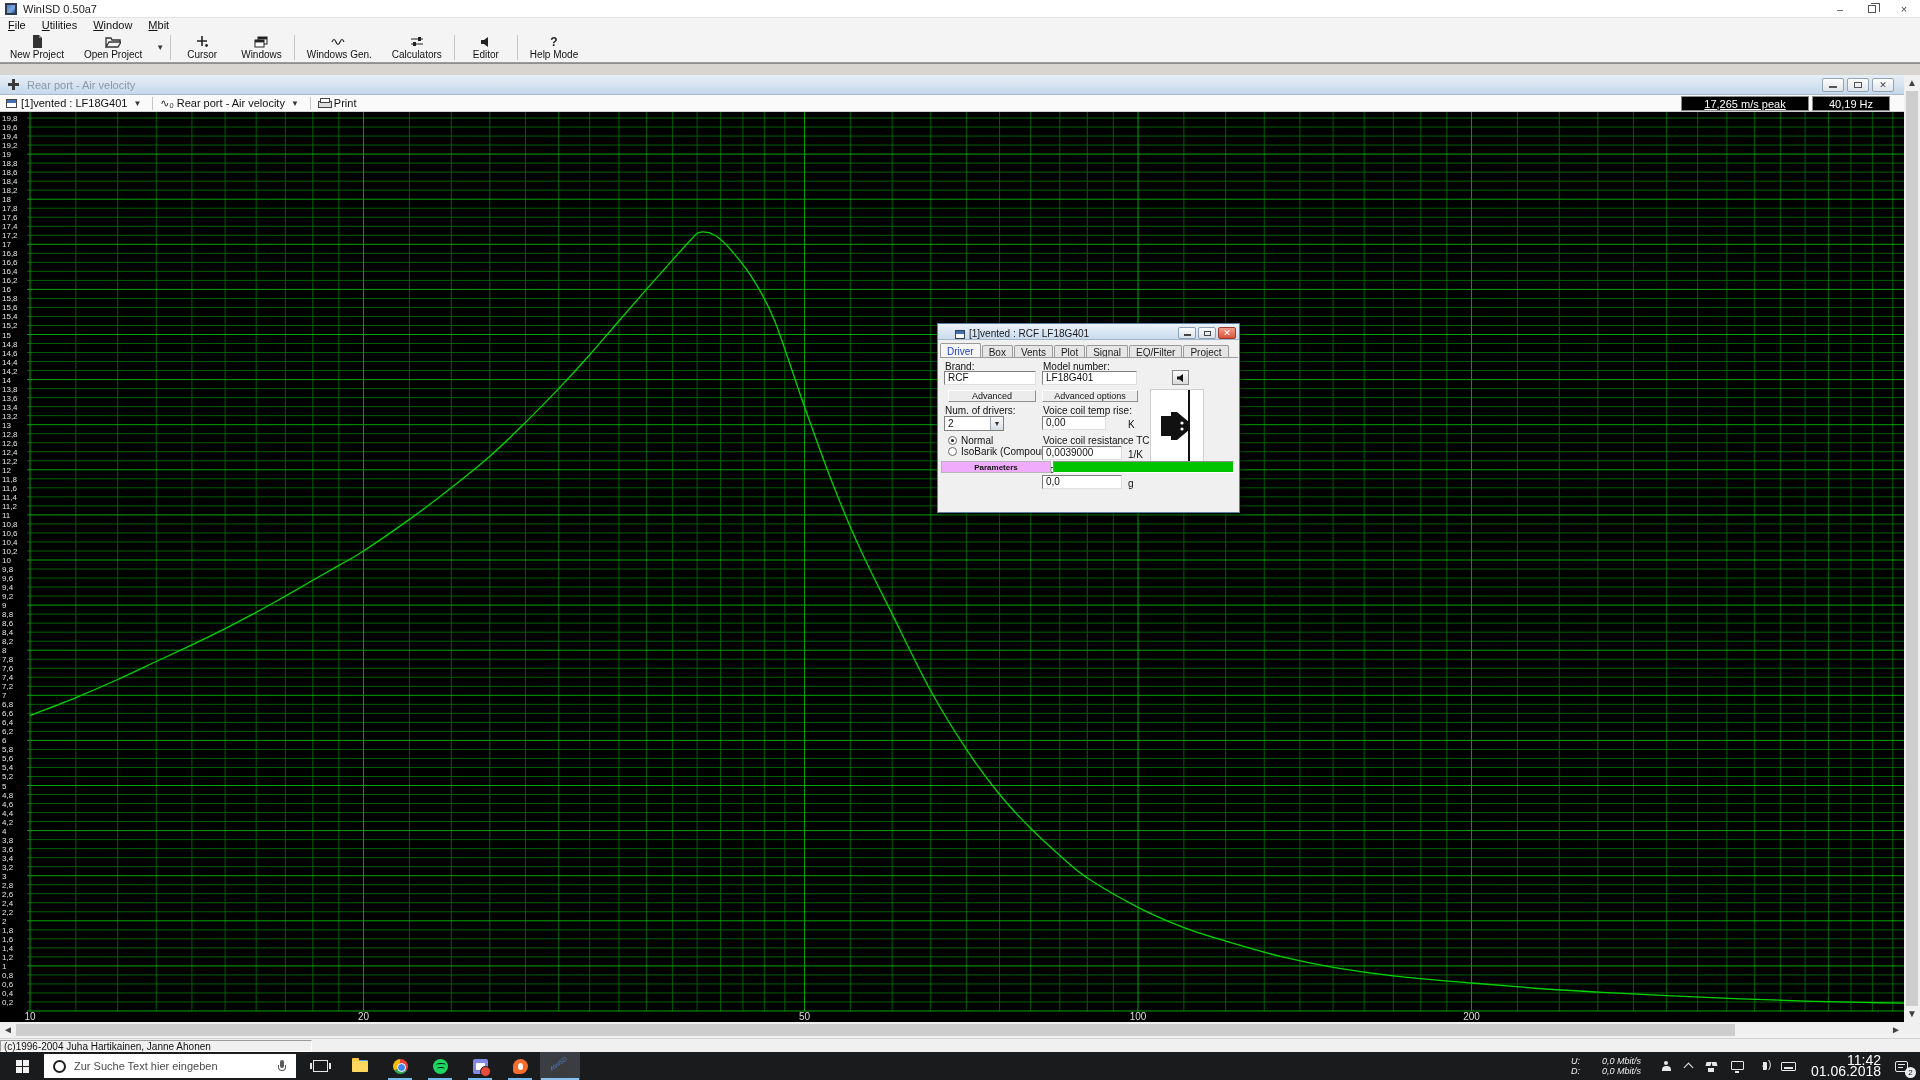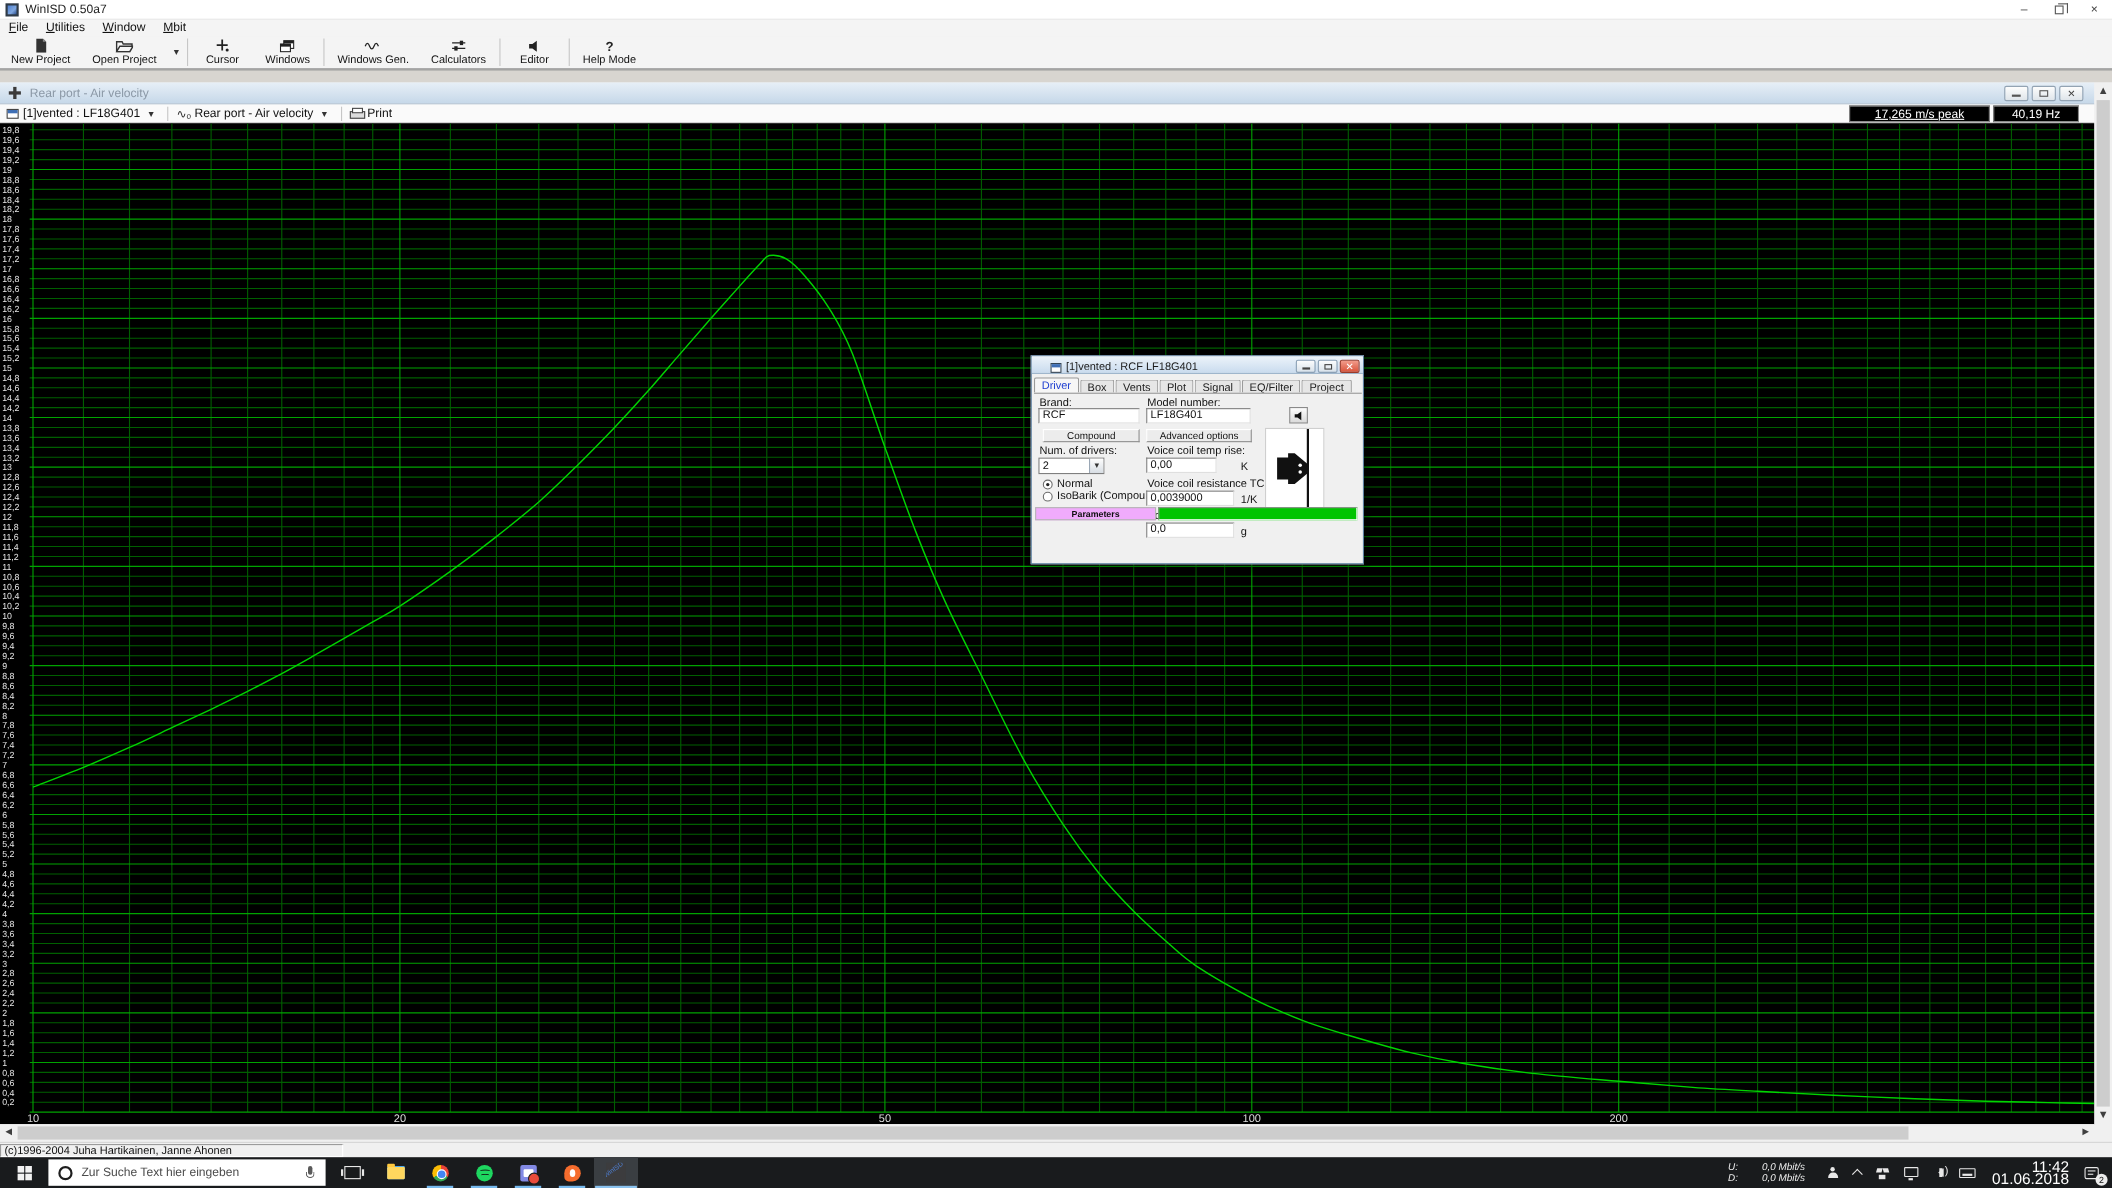--- a/index.html
+++ b/index.html
@@ -636,21 +636,21 @@
     <span class="dlabel" style="left:5px; top:3px;">Brand:</span>
     <div class="dfield" style="left:4px; top:13px; width:92px;">RCF</div>
     <span class="dlabel" style="left:103px; top:3px;">Model number:</span>
     <div class="dfield" style="left:102px; top:13px; width:95px;">LF18G401</div>
     <div class="spk-btn" style="left:232px; top:12px;">
       <svg width="10" height="10">
           <path d="M1 3.5 h2.5 l3.5 -2.5 v8 l-3.5 -2.5 h-2.5 z" fill="#111"></path>
         </svg>
     </div>
 
-    <div class="dheader" style="left:8px; top:32px; width:88px;">Compound</div>
+    <div class="dheader" style="left:8px; top:32px; width:88px;">Advanced</div>
     <div class="dheader" style="left:102px; top:32px; width:96px;">Advanced options</div>
 
     <span class="dlabel" style="left:5px; top:47px;">Num. of drivers:</span>
     <div class="ddrop" style="left:4px; top:58px; width:60px;">
       <span class="val">2</span>
       <span class="darr">▼</span>
     </div>
 
     <span class="radio checked" style="left:8px; top:78px;"></span>
     <span class="dlabel" style="left:21px; top:77px;">Normal</span>

